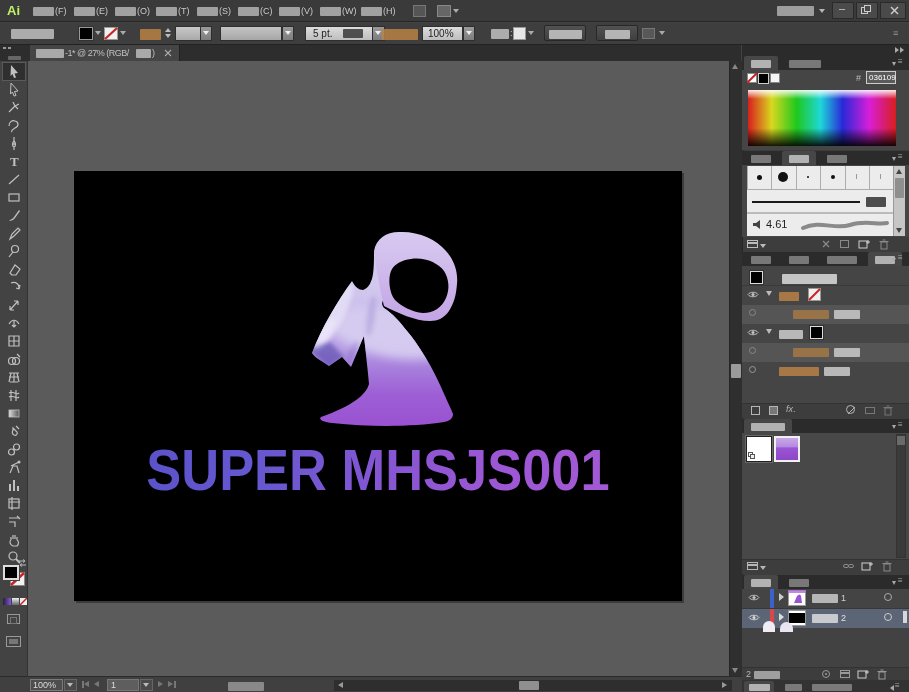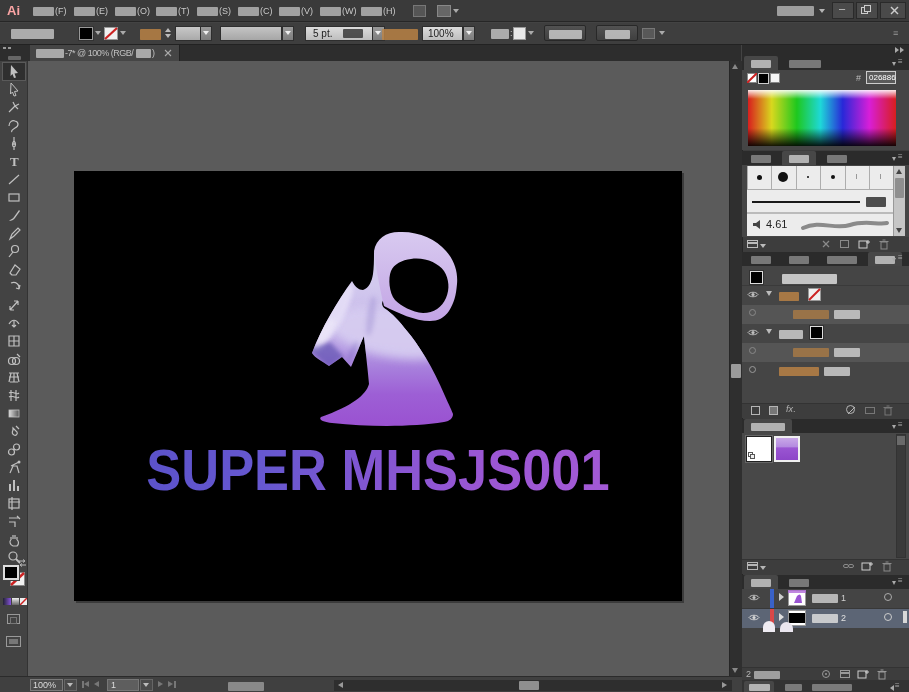--- a/index.html
+++ b/index.html
@@ -2,21 +2,21 @@
 <html><head><meta charset="utf-8"><style>
 *{margin:0;padding:0;box-sizing:border-box;}
 html,body{width:909px;height:692px;overflow:hidden;background:#434343;
  font-family:"Liberation Sans",sans-serif;}
 .abs{position:absolute;}
 .zh{position:absolute;border-radius:1px;background:#bdbdbd;opacity:.82;}
 </style></head><body>
 <div class="abs" style="left:0;top:0;width:909px;height:692px;background:#434343;overflow:hidden;">
 
 <div class="abs" style="left:0px;top:0px;width:909px;height:22px;background:#3a3a3a;border-bottom:1px solid #262626;"></div>
-<div class="abs" style="left:7px;top:3px;font-size:13px;color:#fca5a5;white-space:nowrap;"><b>Ai</b></div>
+<div class="abs" style="left:7px;top:3px;font-size:13px;color:#bef264;white-space:nowrap;"><b>Ai</b></div>
 <div class="zh" style="left:33px;top:7px;width:21px;height:9px;background:#b8b8b8;"></div>
 <div class="abs" style="left:55px;top:6px;font-size:9px;color:#c9c9c9;white-space:nowrap;">(F)</div>
 <div class="zh" style="left:74px;top:7px;width:21px;height:9px;background:#b8b8b8;"></div>
 <div class="abs" style="left:96px;top:6px;font-size:9px;color:#c9c9c9;white-space:nowrap;">(E)</div>
 <div class="zh" style="left:115px;top:7px;width:21px;height:9px;background:#b8b8b8;"></div>
 <div class="abs" style="left:137px;top:6px;font-size:9px;color:#c9c9c9;white-space:nowrap;">(O)</div>
 <div class="zh" style="left:156px;top:7px;width:21px;height:9px;background:#b8b8b8;"></div>
 <div class="abs" style="left:178px;top:6px;font-size:9px;color:#c9c9c9;white-space:nowrap;">(T)</div>
 <div class="zh" style="left:197px;top:7px;width:21px;height:9px;background:#b8b8b8;"></div>
 <div class="abs" style="left:219px;top:6px;font-size:9px;color:#c9c9c9;white-space:nowrap;">(S)</div>
@@ -78,21 +78,21 @@
 <div class="abs" style="left:544px;top:25px;width:42px;height:16px;background:linear-gradient(#525252,#3f3f3f);border:1px solid #282828;border-radius:2px;"></div>
 <div class="zh" style="left:549px;top:30px;width:33px;height:9px;background:#cdcdcd;"></div>
 <div class="abs" style="left:596px;top:25px;width:42px;height:16px;background:linear-gradient(#525252,#3f3f3f);border:1px solid #282828;border-radius:2px;"></div>
 <div class="zh" style="left:605px;top:30px;width:25px;height:9px;background:#cdcdcd;"></div>
 <div class="abs" style="left:642px;top:28px;width:13px;height:11px;background:#585858;border:1px solid #777;"></div>
 <div class="abs" style="left:659px;top:31px;width:0;height:0;border-left:3.0px solid transparent;border-right:3.0px solid transparent;border-top:4px solid #aaa;"></div>
 <div class="abs" style="left:893px;top:28px;font-size:9px;color:#999;white-space:nowrap;">≡</div>
 <div class="abs" style="left:0px;top:45px;width:741px;height:16px;background:#2d2d2d;"></div>
 <div class="abs" style="left:30px;top:45px;width:150px;height:16px;background:#454545;border-right:1px solid #222;"></div>
 <div class="zh" style="left:36px;top:49px;width:28px;height:9px;background:#c0c0c0;"></div>
-<div class="abs" style="left:65px;top:48px;font-size:9px;color:#c0c0c0;white-space:nowrap;letter-spacing:-0.5px;">-7* @ 100% (RGB/</div>
+<div class="abs" style="left:65px;top:48px;font-size:9px;color:#c0c0c0;white-space:nowrap;letter-spacing:-0.5px;">-1* @ 27% (RGB/</div>
 <div class="zh" style="left:136px;top:49px;width:15px;height:9px;background:#c0c0c0;"></div>
 <div class="abs" style="left:152px;top:48px;font-size:9px;color:#c0c0c0;white-space:nowrap;">)</div>
 <svg class="abs" style="left:164px;top:49px" width="8" height="8">
       <line x1="1" y1="1" x2="7" y2="7" stroke="#aaa" stroke-width="1.1"></line>
       <line x1="1" y1="7" x2="7" y2="1" stroke="#aaa" stroke-width="1.1"></line>
     </svg>
 <div class="abs" style="left:0px;top:61px;width:28px;height:615px;background:#434343;border-right:1px solid #333;"></div>
 <div class="abs" style="left:3px;top:47px;width:3px;height:2px;background:#999;"></div>
 <div class="abs" style="left:8px;top:47px;width:3px;height:2px;background:#999;"></div>
 <div class="abs" style="left:8px;top:56px;width:13px;height:4px;background:#666;border-radius:1px;"></div>
@@ -293,21 +293,21 @@
     <div class="abs" style="left:898px;top:57px;font-size:8px;color:#aaa;white-space:nowrap;">≡</div>
 <div class="abs" style="left:742px;top:70px;width:167px;height:80px;background:#454545;"></div>
 <div class="abs" style="left:747px;top:73px;width:10px;height:10px;background:#fff;border:1px solid #888;"></div>
 <svg class="abs" style="left:747px;top:73px;" width="10" height="10">
       <line x1="0" y1="10" x2="10" y2="0" stroke="#c22" stroke-width="2"></line>
     </svg>
 <div class="abs" style="left:758px;top:73px;width:11px;height:11px;background:#000;border:1px solid #ccc;"></div>
 <div class="abs" style="left:770px;top:73px;width:10px;height:10px;background:#f5f5f5;border:1px solid #888;"></div>
 <div class="abs" style="left:856px;top:73px;font-size:9px;color:#bbb;white-space:nowrap;">#</div>
 <div class="abs" style="left:866px;top:71px;width:30px;height:13px;background:#5a5a5a;border:1px solid #ccc;"></div>
-<div class="abs" style="left:869px;top:73px;font-size:8px;color:#fff;white-space:nowrap;">026886</div>
+<div class="abs" style="left:869px;top:73px;font-size:8px;color:#fff;white-space:nowrap;">036109</div>
 <div class="abs" style="left:748px;top:90px;width:148px;height:56px;background:linear-gradient(180deg, rgba(255,255,255,0.9) 0, rgba(255,255,255,0) 16%, rgba(0,0,0,0) 68%, rgba(0,0,0,0.9) 100%),linear-gradient(90deg,#d81e1e,#d8d81e 16%,#1ec81e 33%,#1ed8d8 49%,#2828d8 64%,#d81ed8 82%,#d81e1e 100%);"></div>
 <div class="abs" style="left:742px;top:151px;width:167px;height:14px;background:#2b2b2b;"></div>
     <div class="zh" style="left:751px;top:155px;width:20px;height:8px;background:#8a8a8a;"></div>
     <div class="abs" style="left:782px;top:151px;width:34px;height:14px;background:#474747;border-radius:2px 2px 0 0;"></div>
     <div class="zh" style="left:789px;top:155px;width:20px;height:8px;background:#c9c9c9;"></div>
     <div class="zh" style="left:827px;top:155px;width:20px;height:8px;background:#8a8a8a;"></div>
     <div class="abs" style="left:892px;top:157px;width:0;height:0;border-left:2.5px solid transparent;border-right:2.5px solid transparent;border-top:4px solid #aaa;"></div>
     <div class="abs" style="left:898px;top:152px;font-size:8px;color:#aaa;white-space:nowrap;">≡</div>
 <div class="abs" style="left:742px;top:165px;width:167px;height:72px;background:#454545;"></div>
 <div class="abs" style="left:747px;top:166px;width:146px;height:70px;background:#ececec;"></div>

